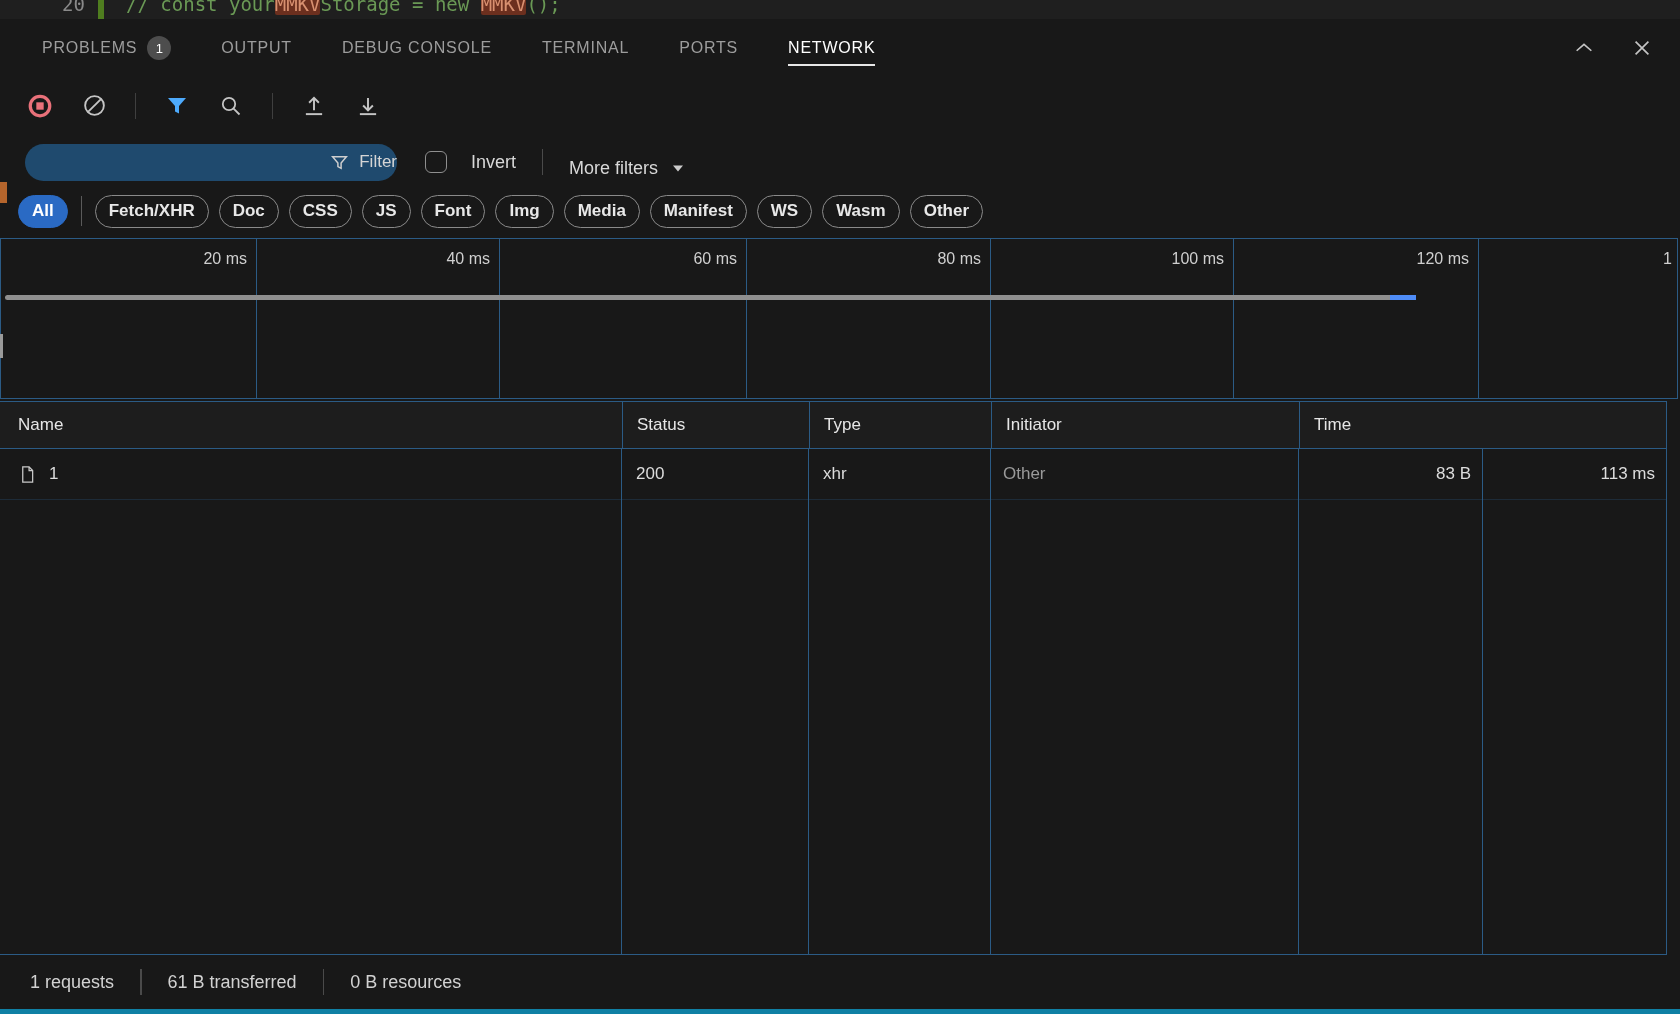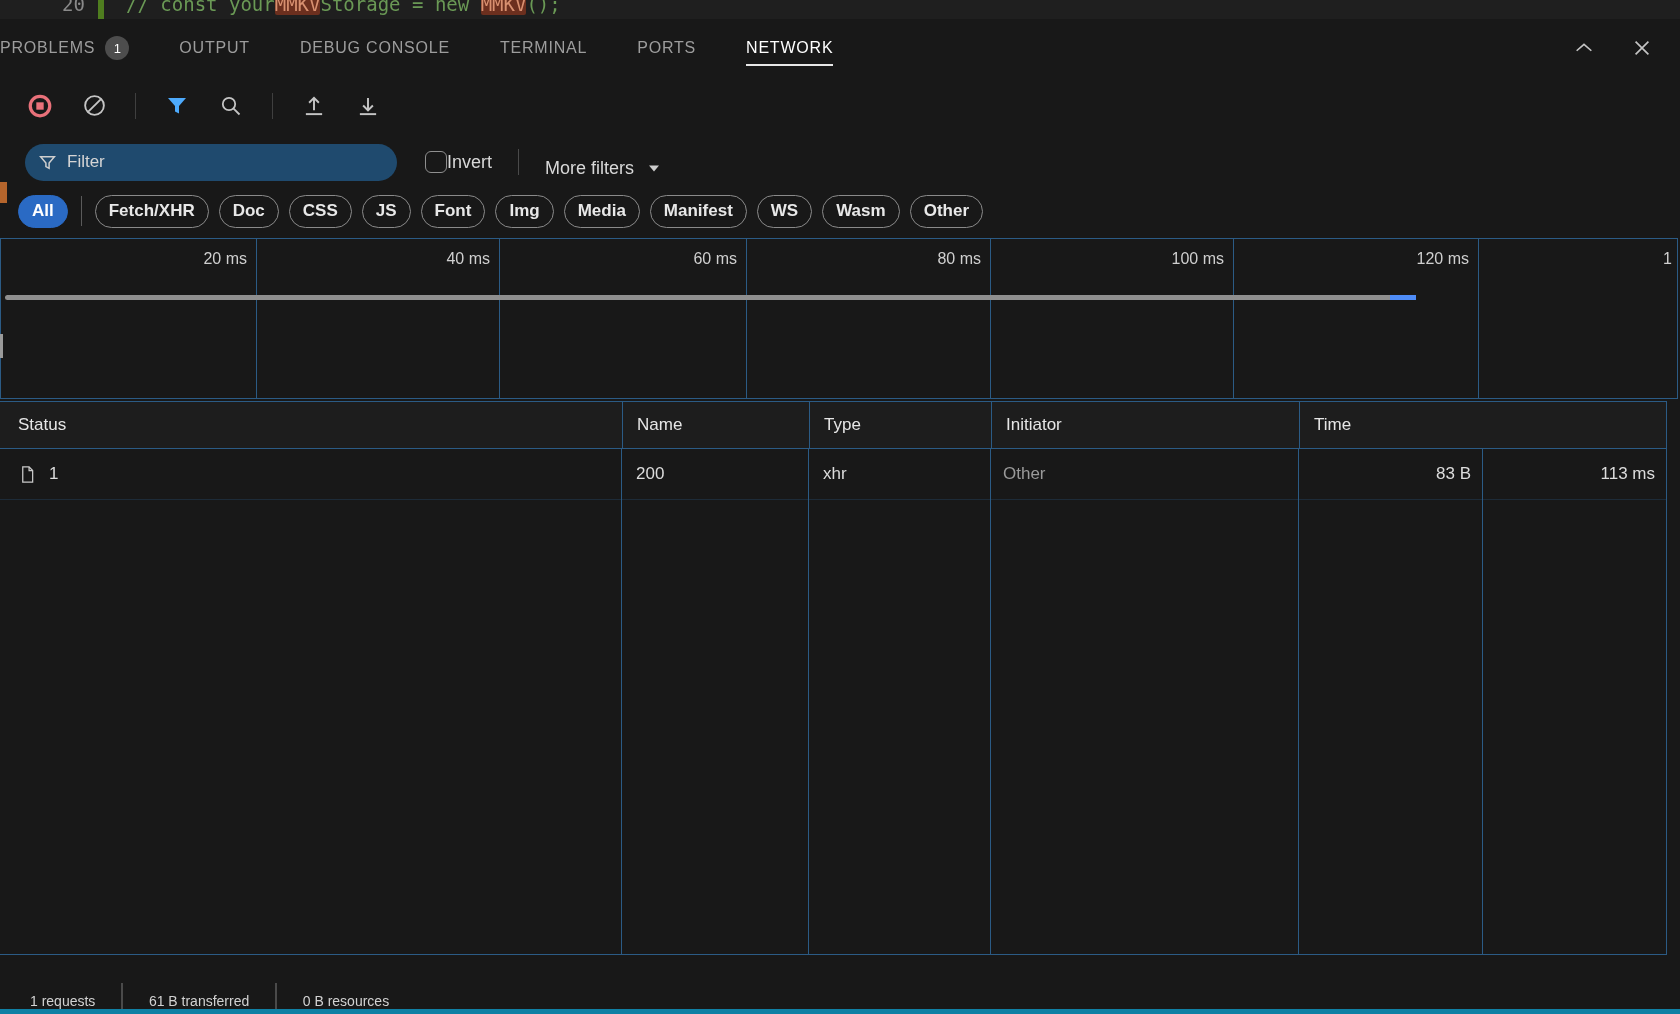--- a/index.html
+++ b/index.html
@@ -10,43 +10,43 @@
   .code-strip { position:absolute; top:0; left:0; right:0; height:19px; background:#1f1f1f; overflow:hidden; }
   .code-strip .mono { font-family:"DejaVu Sans Mono", monospace; font-size:19px; line-height:26px; white-space:pre; }
   .line-num { position:absolute; top:-9px; left:62px; color:#8a8a8a; }
   .gutter-bar { position:absolute; top:0; left:98px; width:6px; height:19px; background:#4f7d1f; }
   .code-line { position:absolute; top:-9px; left:126px; color:#6a9955; }
   .seg-comment { color:#6a9955; }
   .seg-highlight { background:#6c2f1e; color:#d89070; border-radius:2px; }
 
   
   .tab-bar { position:absolute; top:19px; left:0; right:0; height:58px; display:flex; align-items:center;
-    gap:50px; background:#181818; }
+    gap:50px; padding-left:42px; background:#181818; }
   .tab { position:relative; display:flex; align-items:center; gap:10px; font-size:16px; letter-spacing:0.8px;
     color:#9d9d9d; cursor:pointer; height:100%; }
   .tab.active { color:#ffffff; }
   .tab.active::after { content:""; position:absolute; left:0; right:0; bottom:11px; height:2px; background:#e7e7e7; }
   .badge { min-width:24px; height:24px; border-radius:12px; background:#4d4d4d; color:#ffffff; font-size:13px;
     letter-spacing:0; display:flex; align-items:center; justify-content:center; }
   .panel-controls { position:absolute; top:19px; right:26px; height:58px; display:flex; align-items:center; gap:34px; }
   .pc-btn { width:24px; height:24px; display:flex; align-items:center; justify-content:center; cursor:pointer; }
 
   
   .net-toolbar { position:absolute; top:77px; left:0; right:0; height:57px; display:flex; align-items:center;
     padding-left:27px; gap:28px; }
   .tbtn { width:26px; height:26px; display:flex; align-items:center; justify-content:center; cursor:pointer; }
   .tb-divider { width:1px; height:26px; background:#3f3f3f; }
 
   
   .filter-row { position:absolute; top:134px; left:0; right:0; height:56px; display:flex; align-items:center; padding-left:25px; }
   .filter-pill { width:372px; height:37px; border-radius:19px; background:#1f4a6e; display:flex; align-items:center;
-    gap:11px; padding-left:14px; cursor:text; }
+    gap:11px; padding-left:14px; cursor:text;justify-content:flex-end; }
   .filter-pill span { font-size:17px; color:#d5d5d5; }
   .checkbox { width:22px; height:22px; border:1.5px solid #8f8f8f; border-radius:6px; margin-left:28px; cursor:pointer; background:transparent; }
-  .invert-label { font-size:18px; color:#d8d8d8; margin-left:0; cursor:pointer; }
+  .invert-label { font-size:18px; color:#d8d8d8; margin-left:24px; cursor:pointer; }
   .fr-divider { width:1px; height:26px; background:#4a4a4a; margin:0 26px; }
   .more-filters { display:flex; align-items:center; gap:12px; font-size:18px; color:#d8d8d8; cursor:pointer;margin-top:12px; }
 
   
   .chips-row { position:absolute; top:188px; left:0; right:0; height:46px; display:flex; align-items:center;
     gap:10px; padding-left:18px; }
   .chip { height:33px; padding:0 13px; border:1px solid #8a8a8a; border-radius:17px; background:transparent;
     display:flex; align-items:center; font-size:17px; font-weight:600; color:#e8e8e8; cursor:pointer; }
   .chip.active { background:#2a6ac4; border-color:#2a6ac4; color:#ffffff; }
   .chip-divider { width:1px; height:30px; background:#5a5a5a; margin:0 3px; }
@@ -69,22 +69,22 @@
   .table-body { position:absolute; top:449px; left:0; width:1667px; height:506px;
     border-right:1px solid #2b5b85; border-bottom:1px solid #2b5b85; background:#181818; }
   .v-div { position:absolute; top:0; bottom:0; width:1px; background:#2b5b85; }
   .net-row { height:51px; border-bottom:1px solid rgba(43,91,133,0.30); cursor:pointer; }
   .cell { display:flex; align-items:center; padding-left:14px; font-size:17px; color:#dcdcdc; }
   .cell.name { padding-left:18px; gap:12px; }
   .cell.initiator { color:#9a9a9a; padding-left:12px; }
   .cell.num { justify-content:flex-end; padding-right:12px; }
 
   
-  .status-bar { position:absolute; top:955px; left:0; right:0; height:54px; display:flex; align-items:flex-end;
-    gap:26px; padding-left:30px; font-size:14px; color:#d2d2d2; background:#181818; }
+  .status-bar { position:absolute; top:955px; left:0; right:0; height:54px; display:flex; align-items:center;
+    gap:26px; padding-left:30px; font-size:18px; color:#d2d2d2; background:#181818; }
   .sb-divider { width:1.5px; height:26px; background:#4a4a4a; }
   .bottom-line { position:absolute; left:0; right:0; top:1009px; height:5px; background:#1080a4; }
 
   .left-orange { position:absolute; left:0; top:182px; width:7px; height:21px; background:#b5652c; }
   .left-tick { position:absolute; left:0; top:334px; width:3px; height:24px; background:#9a9a9a; }
 </style>
 </head>
 <body>
 
 <div class="code-strip">
@@ -215,22 +215,22 @@
   <div class="tl-label" style="left:616px">60 ms</div>
   <div class="tl-label" style="left:860px">80 ms</div>
   <div class="tl-label" style="left:1103px">100 ms</div>
   <div class="tl-label" style="left:1348px">120 ms</div>
   <div class="tl-label last" style="left:1662px">1</div>
   <div class="tl-bar-gray"></div>
   <div class="tl-bar-blue"></div>
 </div>
 
 <div class="table-header grid-cols">
+  <div class="th-cell">Name</div>
   <div class="th-cell">Status</div>
-  <div class="th-cell">Name</div>
   <div class="th-cell">Type</div>
   <div class="th-cell">Initiator</div>
   <div class="th-cell">Time</div>
 </div>
 
 <div class="table-body">
   <div class="v-div" style="left:621px"></div>
   <div class="v-div" style="left:808px"></div>
   <div class="v-div" style="left:990px"></div>
   <div class="v-div" style="left:1298px"></div>

